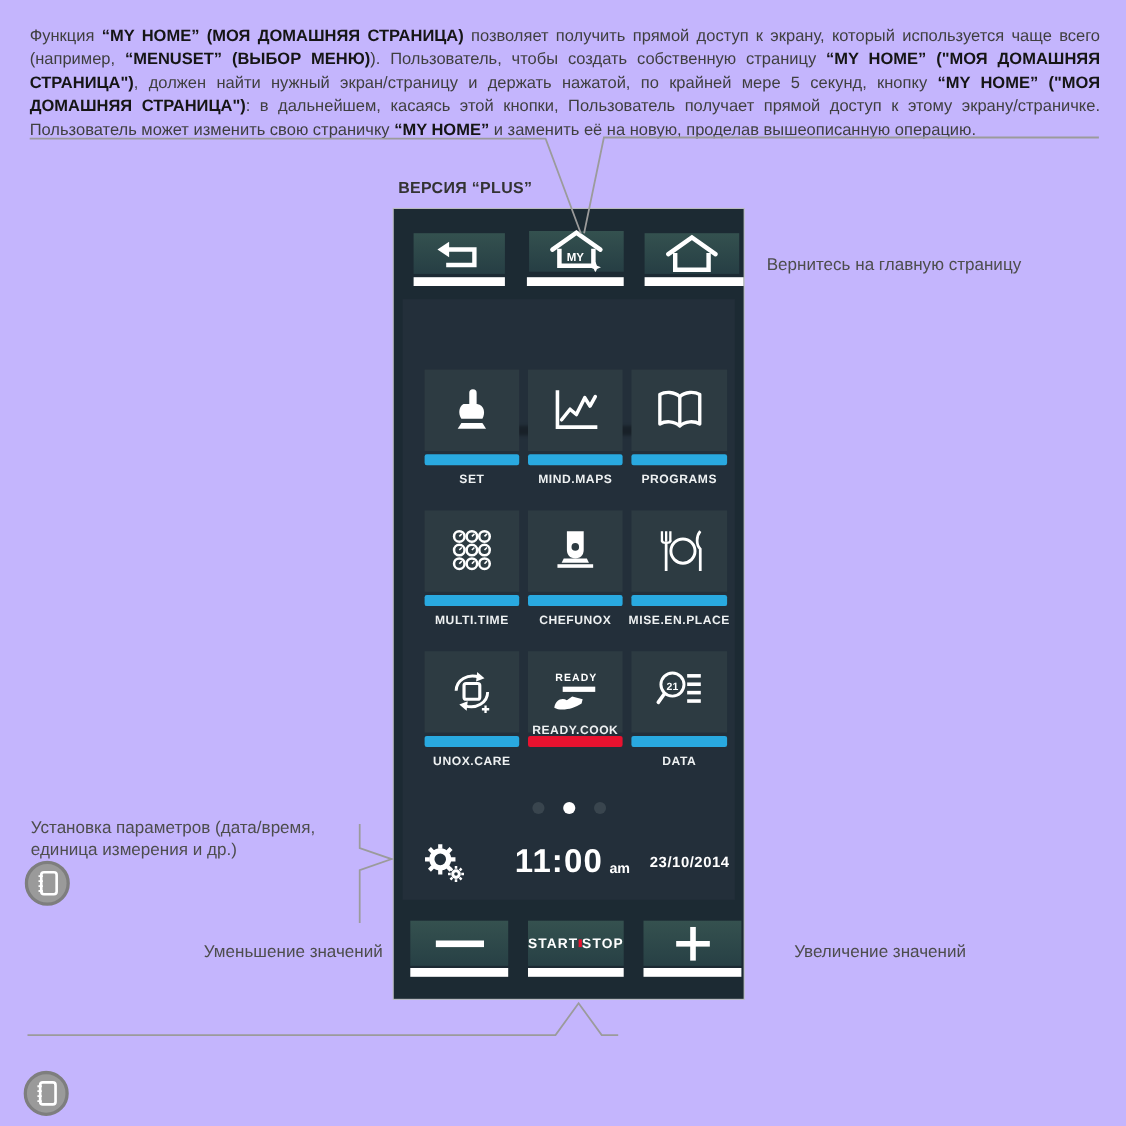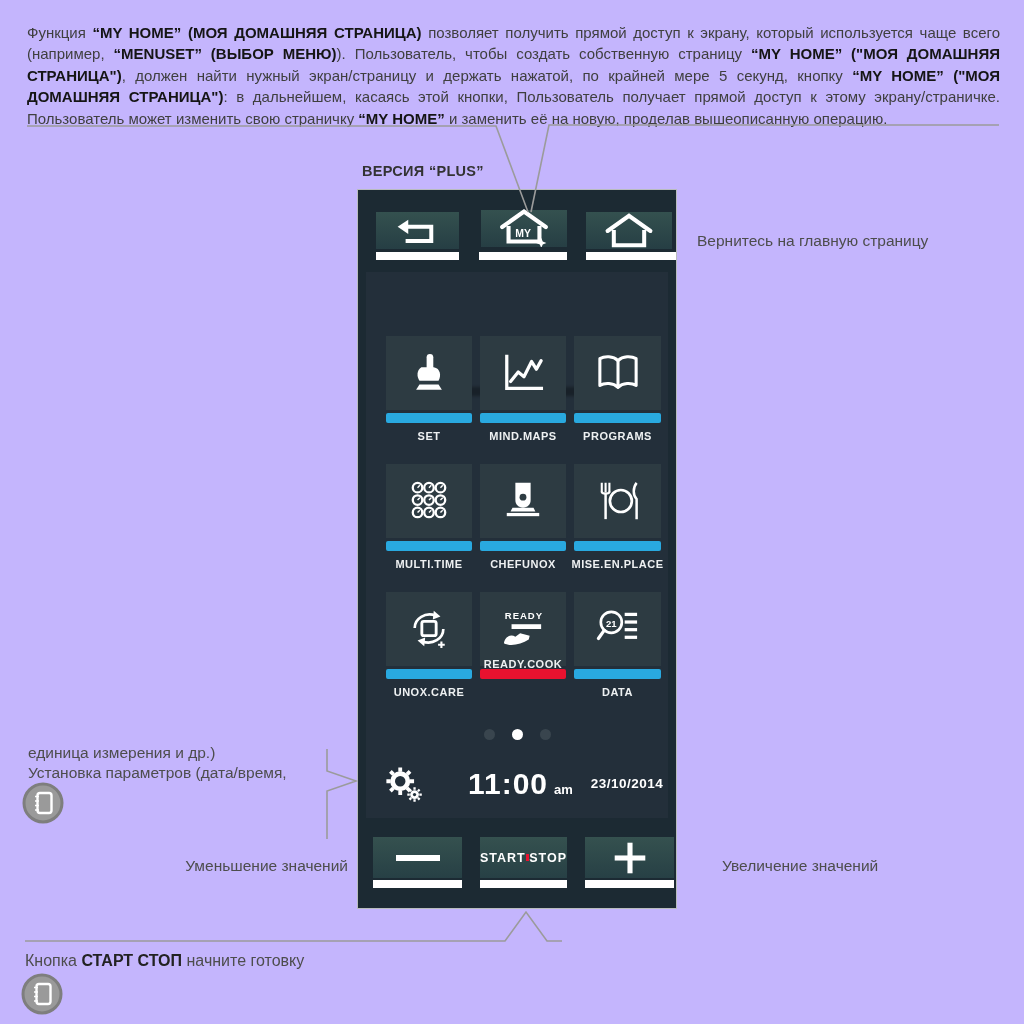--- a/index.html
+++ b/index.html
@@ -80,26 +80,25 @@
 <body>
 
 <div id="page">
 
   <p id="intro"><span>Функция </span><span class="bseg">“MY HOME” (МОЯ ДОМАШНЯЯ СТРАНИЦА)</span><span> позволяет получить прямой доступ к экрану, который используется чаще всего (например, </span><span class="bseg">“MENUSET” (ВЫБОР МЕНЮ)</span><span>). Пользователь, чтобы создать собственную страницу </span><span class="bseg">“MY HOME” ("МОЯ ДОМАШНЯЯ СТРАНИЦА")</span><span>, должен найти нужный экран/страницу и держать нажатой, по крайней мере 5 секунд, кнопку </span><span class="bseg">“MY HOME” ("МОЯ ДОМАШНЯЯ СТРАНИЦА")</span><span>: в дальнейшем, касаясь этой кнопки, Пользователь получает прямой доступ к этому экрану/страничке. Пользователь может изменить свою страничку </span><span class="bseg">“MY HOME”</span><span> и заменить её на новую, проделав вышеописанную операцию.</span></p>
 
   <div id="version-label">ВЕРСИЯ “PLUS”</div>
 
   <div class="ann" id="ann-home">Вернитесь на главную страницу</div>
   <div class="ann" id="ann-settings">
+    <div>Установка параметров (дата/время,</div>
     <div>единица измерения и др.)</div>
-    <div>Установка параметров (дата/время,</div>
   </div>
   <div class="ann" id="ann-decrease">Уменьшение значений</div>
   <div class="ann" id="ann-increase">Увеличение значений</div>
-  <div class="ann" id="ann-start"><span>Кнопка </span><span class="bseg">СТАРТ СТОП</span><span> начните готовку</span></div>
 
   <div class="manual-icon" id="manual-icon-settings">
     <svg viewBox="0 0 42 42" width="42" height="42">
       <circle cx="21" cy="21" r="19" fill="#9a9a9a" stroke="#7e7e7e" stroke-width="3"></circle>
       <rect x="15.5" y="11" width="14" height="20" rx="2.5" fill="none" stroke="#fff" stroke-width="2.4"></rect>
       <path d="M13 14.5 h4 M13 19 h4 M13 23.5 h4 M13 28 h4" stroke="#fff" stroke-width="1.6"></path>
     </svg>
   </div>
   <div class="manual-icon" id="manual-icon-start">
     <svg viewBox="0 0 42 42" width="42" height="42">

